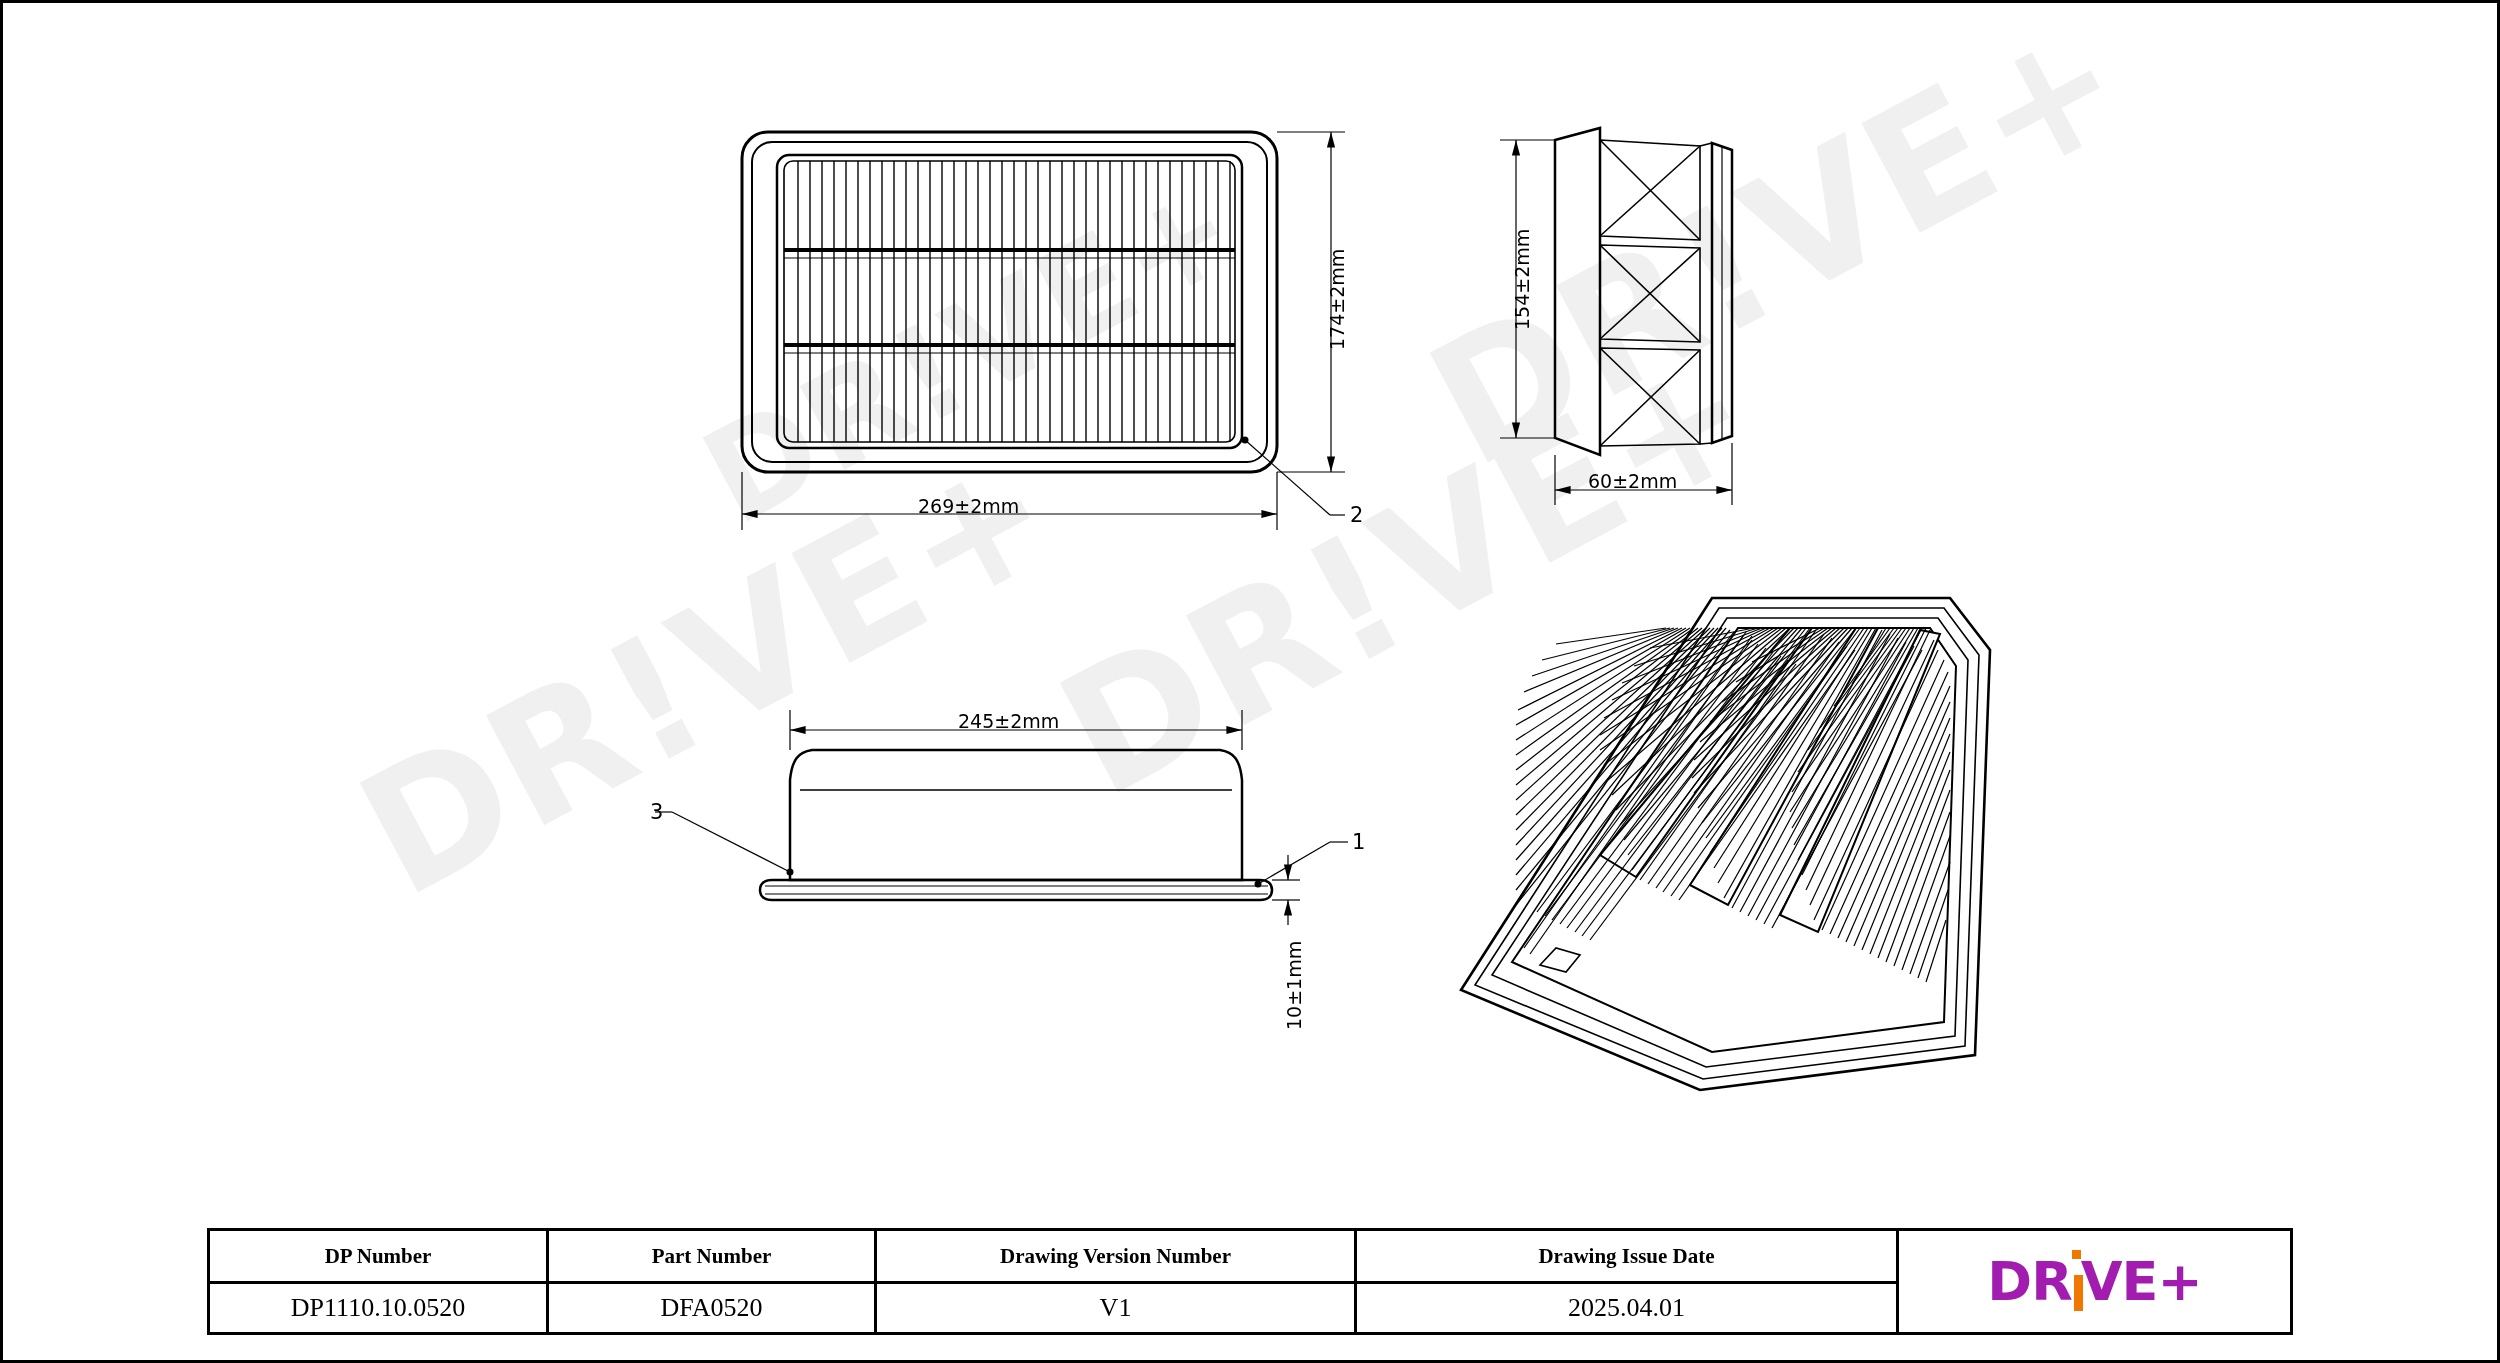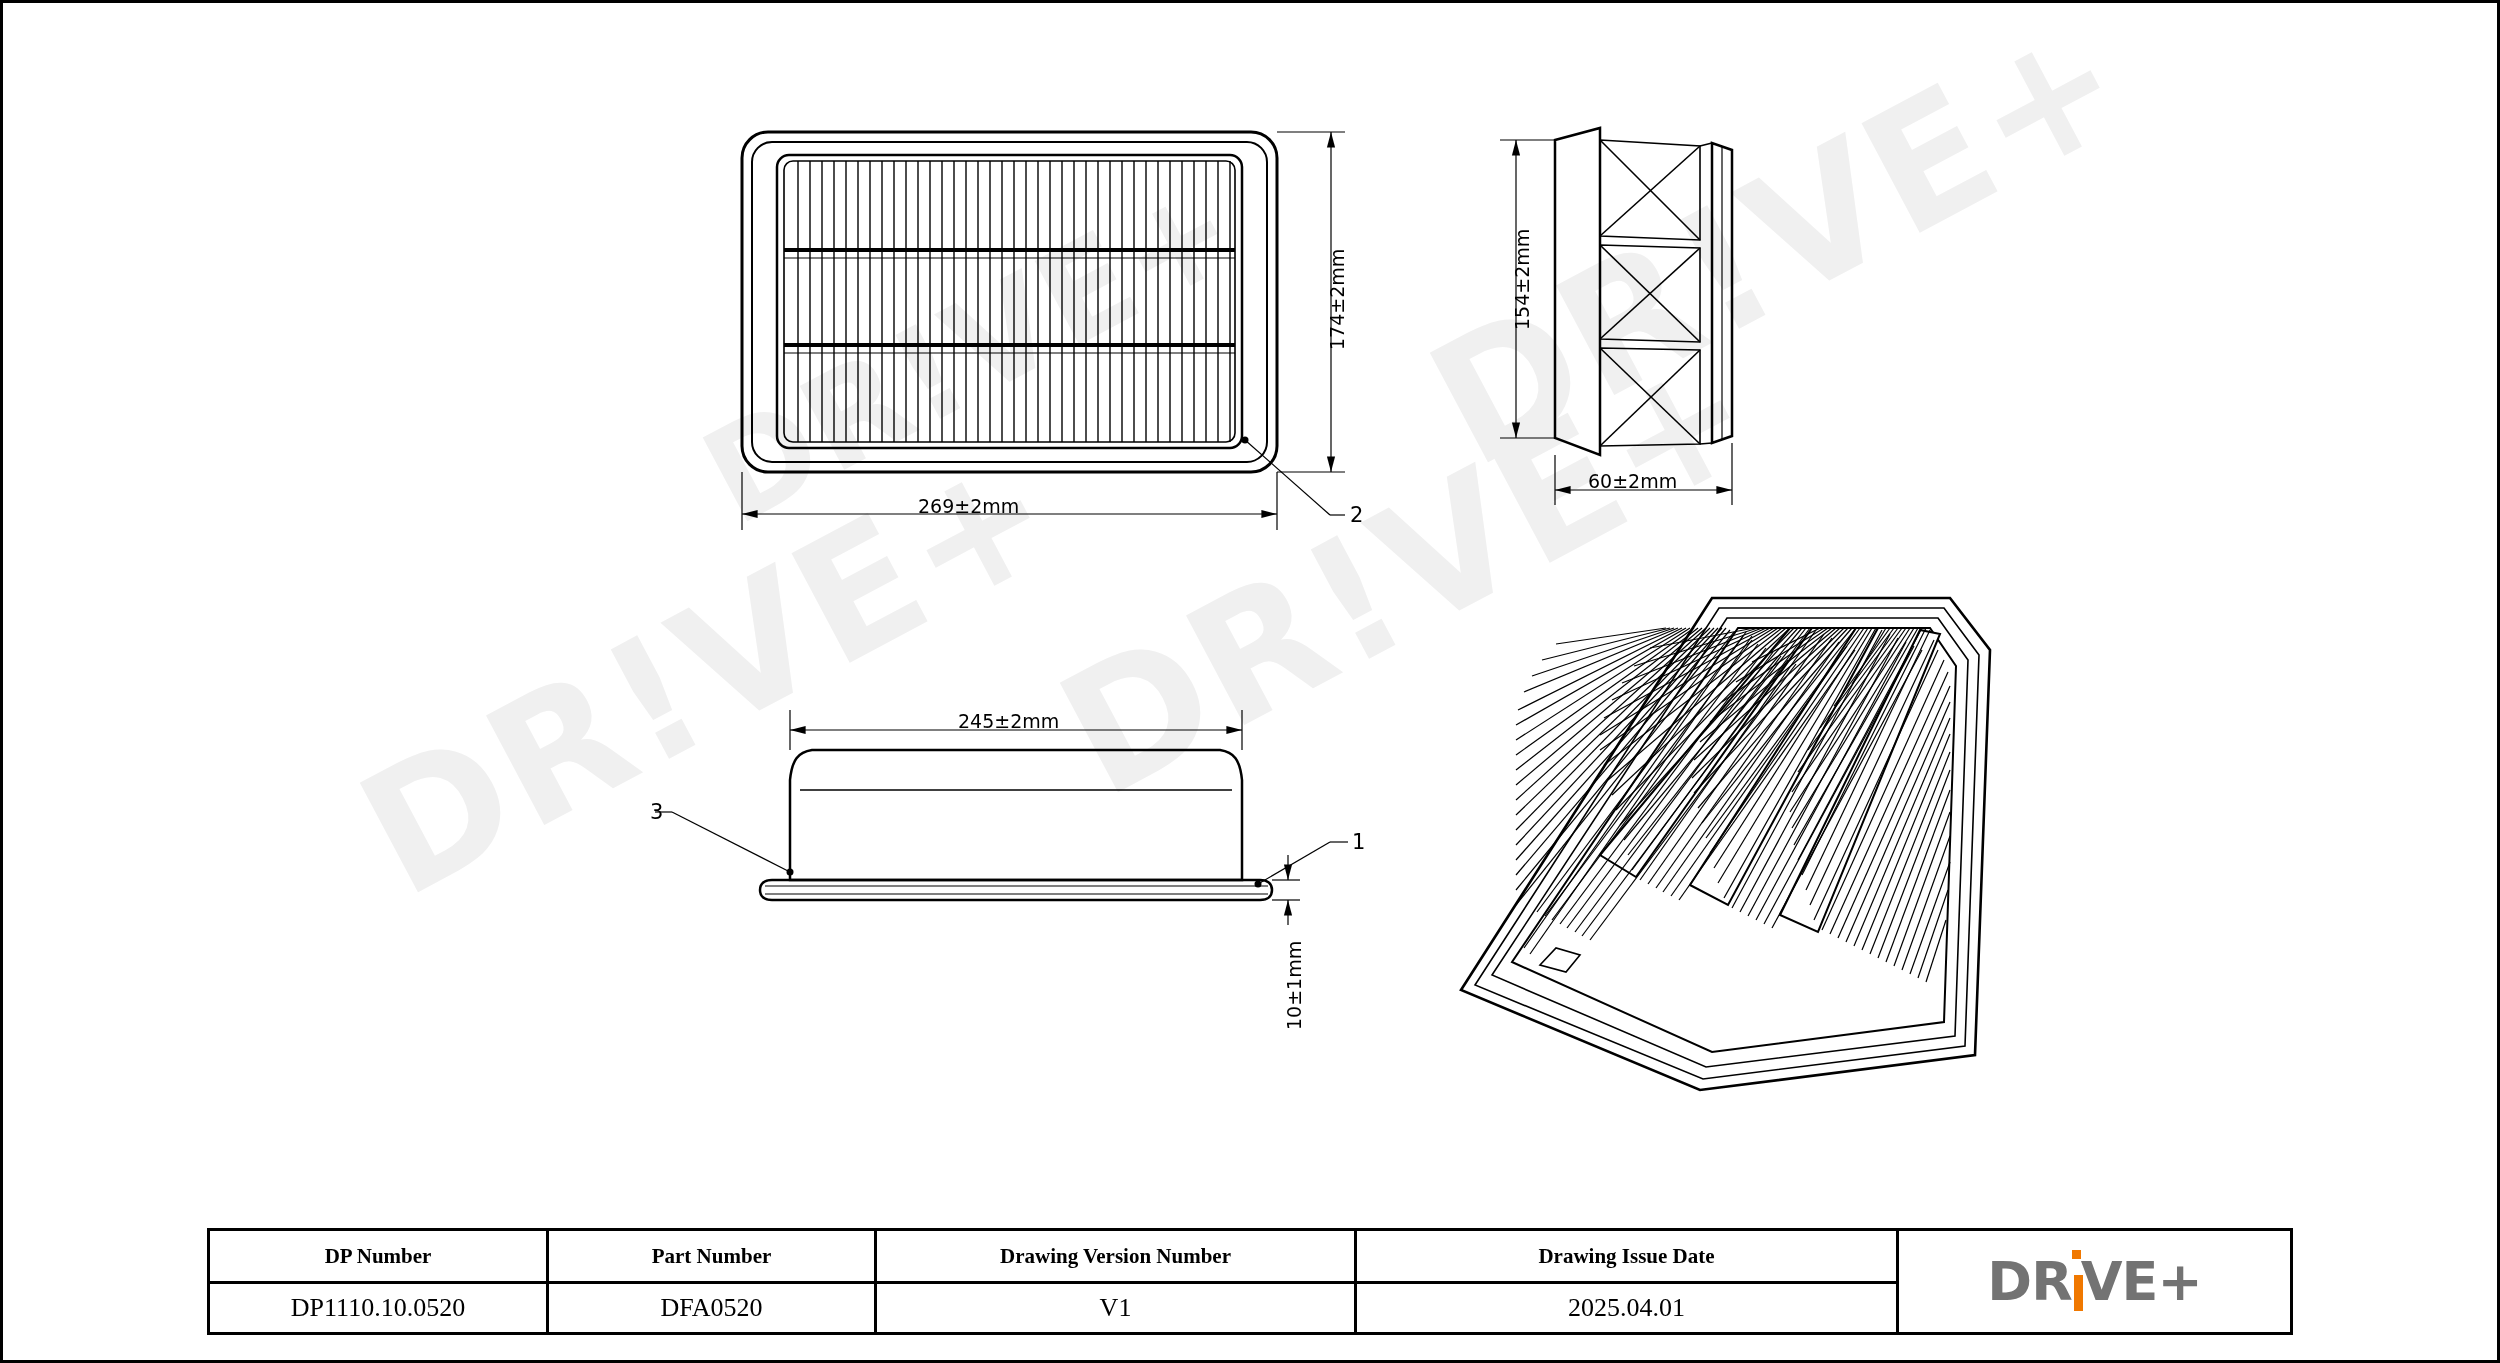--- a/index.html
+++ b/index.html
@@ -105,21 +105,21 @@
   .logo-cell {
     display: flex;
     align-items: center;
     justify-content: center;
   }
   .logo {
     font-family: "DejaVu Sans", sans-serif;
     font-weight: bold;
     font-size: 54px;
     letter-spacing: -1px;
-    color: #737373;
+    color: #a21caf;
     display: flex;
     align-items: center;
     line-height: 1;
   }
   .logo .bar {
     display: inline-block;
     width: 9px;
     height: 36px;
     background: #F07800;
     margin: 0 3px 0 2px;

